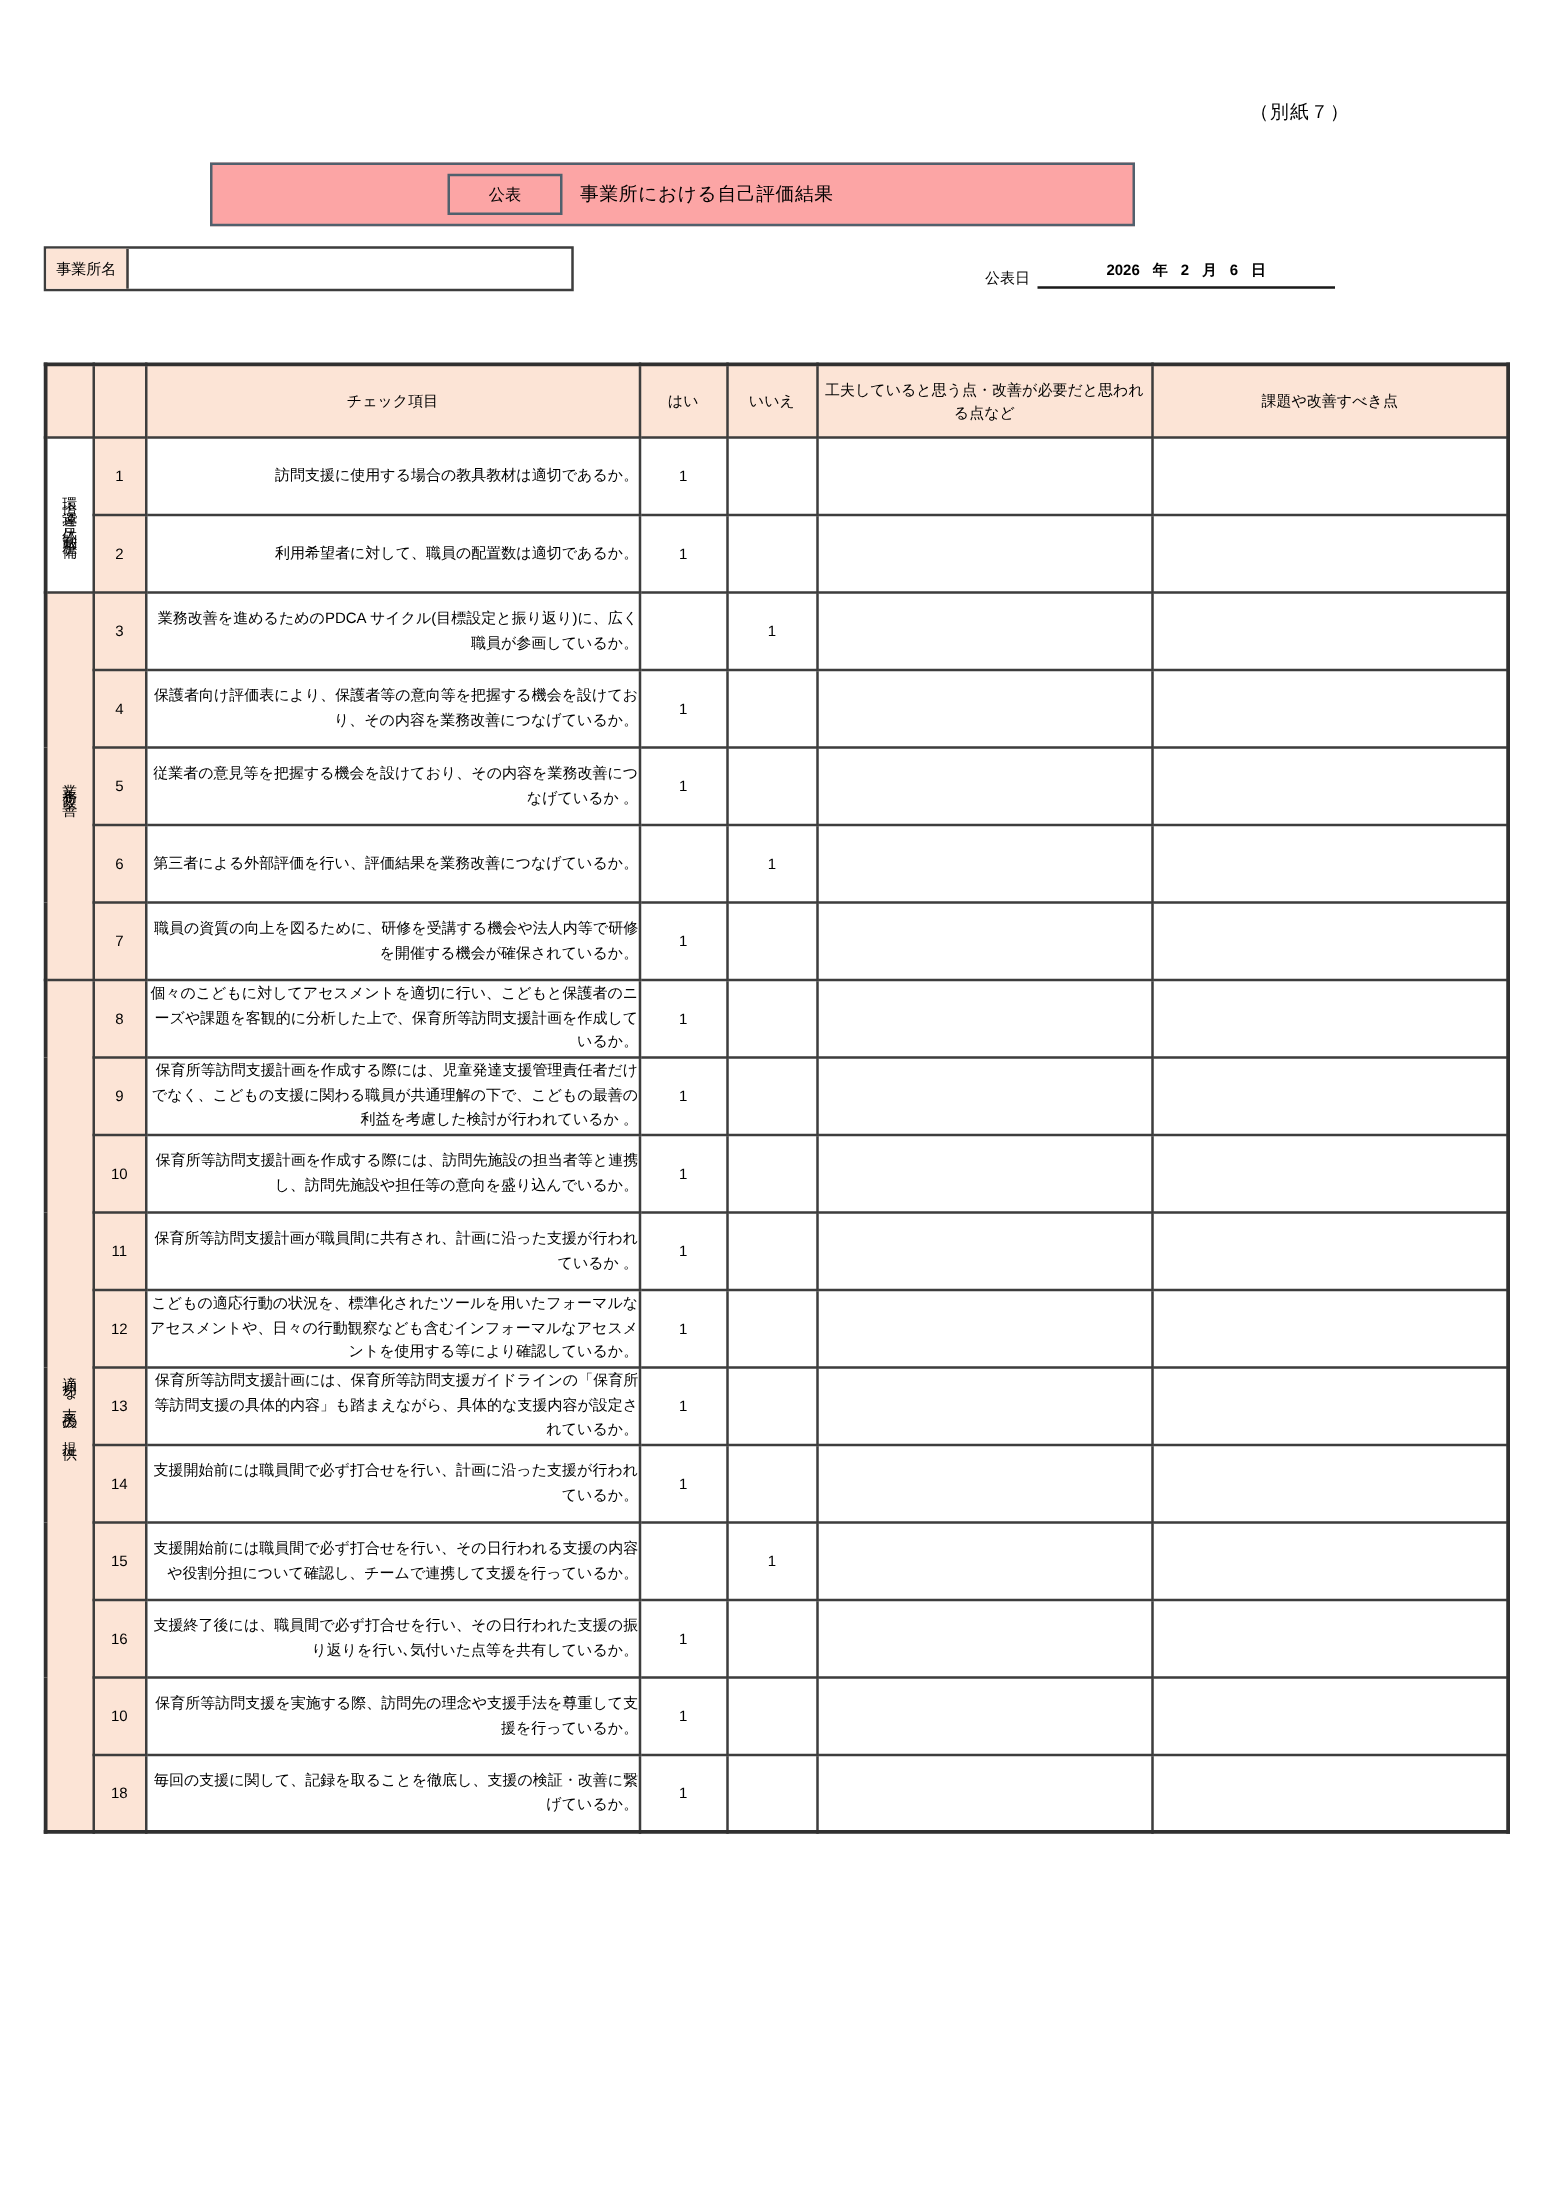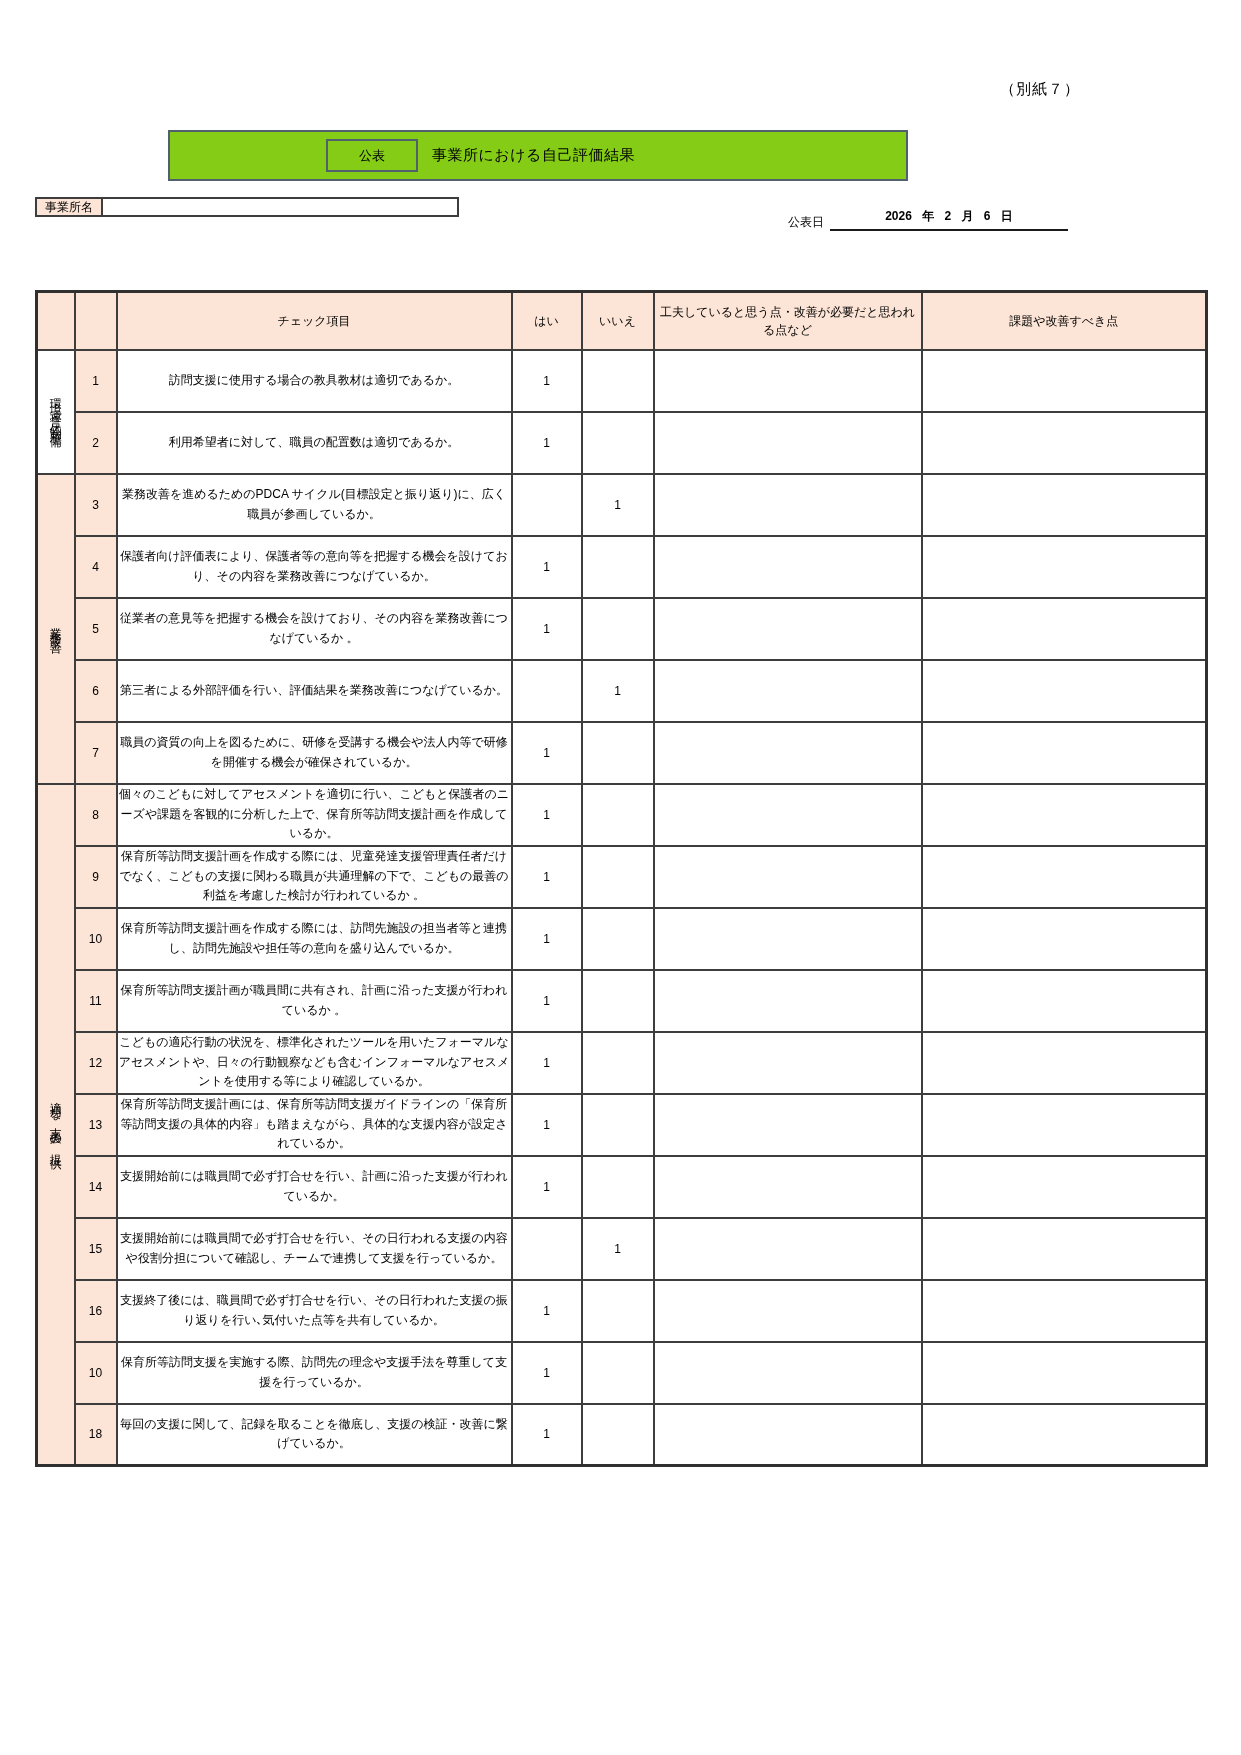--- a/index.html
+++ b/index.html
@@ -6,30 +6,30 @@
   html,body { margin:0; padding:0; }
   body {
     width:1241px; height:1755px; background:#ffffff; position:relative;
     font-family:"Liberation Sans","DejaVu Sans",sans-serif; color:#000;
   }
   .corner-note {
     position:absolute; top:80px; left:1000px; font-size:15px; letter-spacing:1px;
   }
   .title-box {
     position:absolute; left:168px; top:130px; width:740px; height:51px;
-    border:2px solid #51606d; background:#84cc16; display:flex; align-items:center;
+    border:2px solid #51606d; background:#fca5a5; display:flex; align-items:center;padding-left:32px;
   }
   .pub-tag {
     margin-left:156px; width:92px; height:33px; border:2px solid #51606d;
     display:flex; align-items:center; justify-content:center; font-size:13px;
   }
   .page-title { margin-left:14px; font-size:15px; letter-spacing:0.5px; }
 
   .office-row {
-    position:absolute; left:35px; top:197px; width:424px; height:20px;
+    position:absolute; left:35px; top:197px; width:424px; height:36px;
     border:2px solid #3d3d3d; display:flex; background:#fff;
   }
   .office-label {
     width:66px; background:#fce4d6; border-right:2px solid #3d3d3d;
     display:flex; align-items:center; justify-content:center; font-size:12px;
   }
   .office-value { flex:1; display:flex; align-items:center; padding-left:6px; font-size:12px; }
 
   .pub-line { position:absolute; left:788px; top:208px; font-size:12px; }
   .pub-line .lbl { vertical-align:bottom; }
@@ -46,21 +46,21 @@
   }
   table.eval th, table.eval td {
     border:2px solid #3d3d3d; padding:0; font-weight:normal;
   }
   thead tr { height:58px; }
   thead th { background:#fce4d6; font-size:12px; line-height:1.5; vertical-align:middle; text-align:center; padding:2px 6px; }
   tbody tr { height:62px; }
   td.num { background:#fce4d6; text-align:center; vertical-align:middle; font-size:12px; }
   td.cat { background:#fce4d6; text-align:center; vertical-align:middle; }
   td.cat-white { background:#ffffff; }
-  td.check { font-size:12px; line-height:1.62; padding:3px 4px 3px 5px; vertical-align:middle; text-align:center; }
+  td.check { font-size:12px; line-height:1.62; padding:3px 4px 3px 5px; vertical-align:middle; text-align:right; }
   td.yn { text-align:center; vertical-align:middle; font-size:12px; }
   td.free { background:#fff; }
   .vtext {
     display:inline-block; writing-mode:vertical-rl; letter-spacing:0.35em;
     font-size:12px; line-height:1.35; text-align:center;
   }
 </style>
 </head>
 <body>
 

